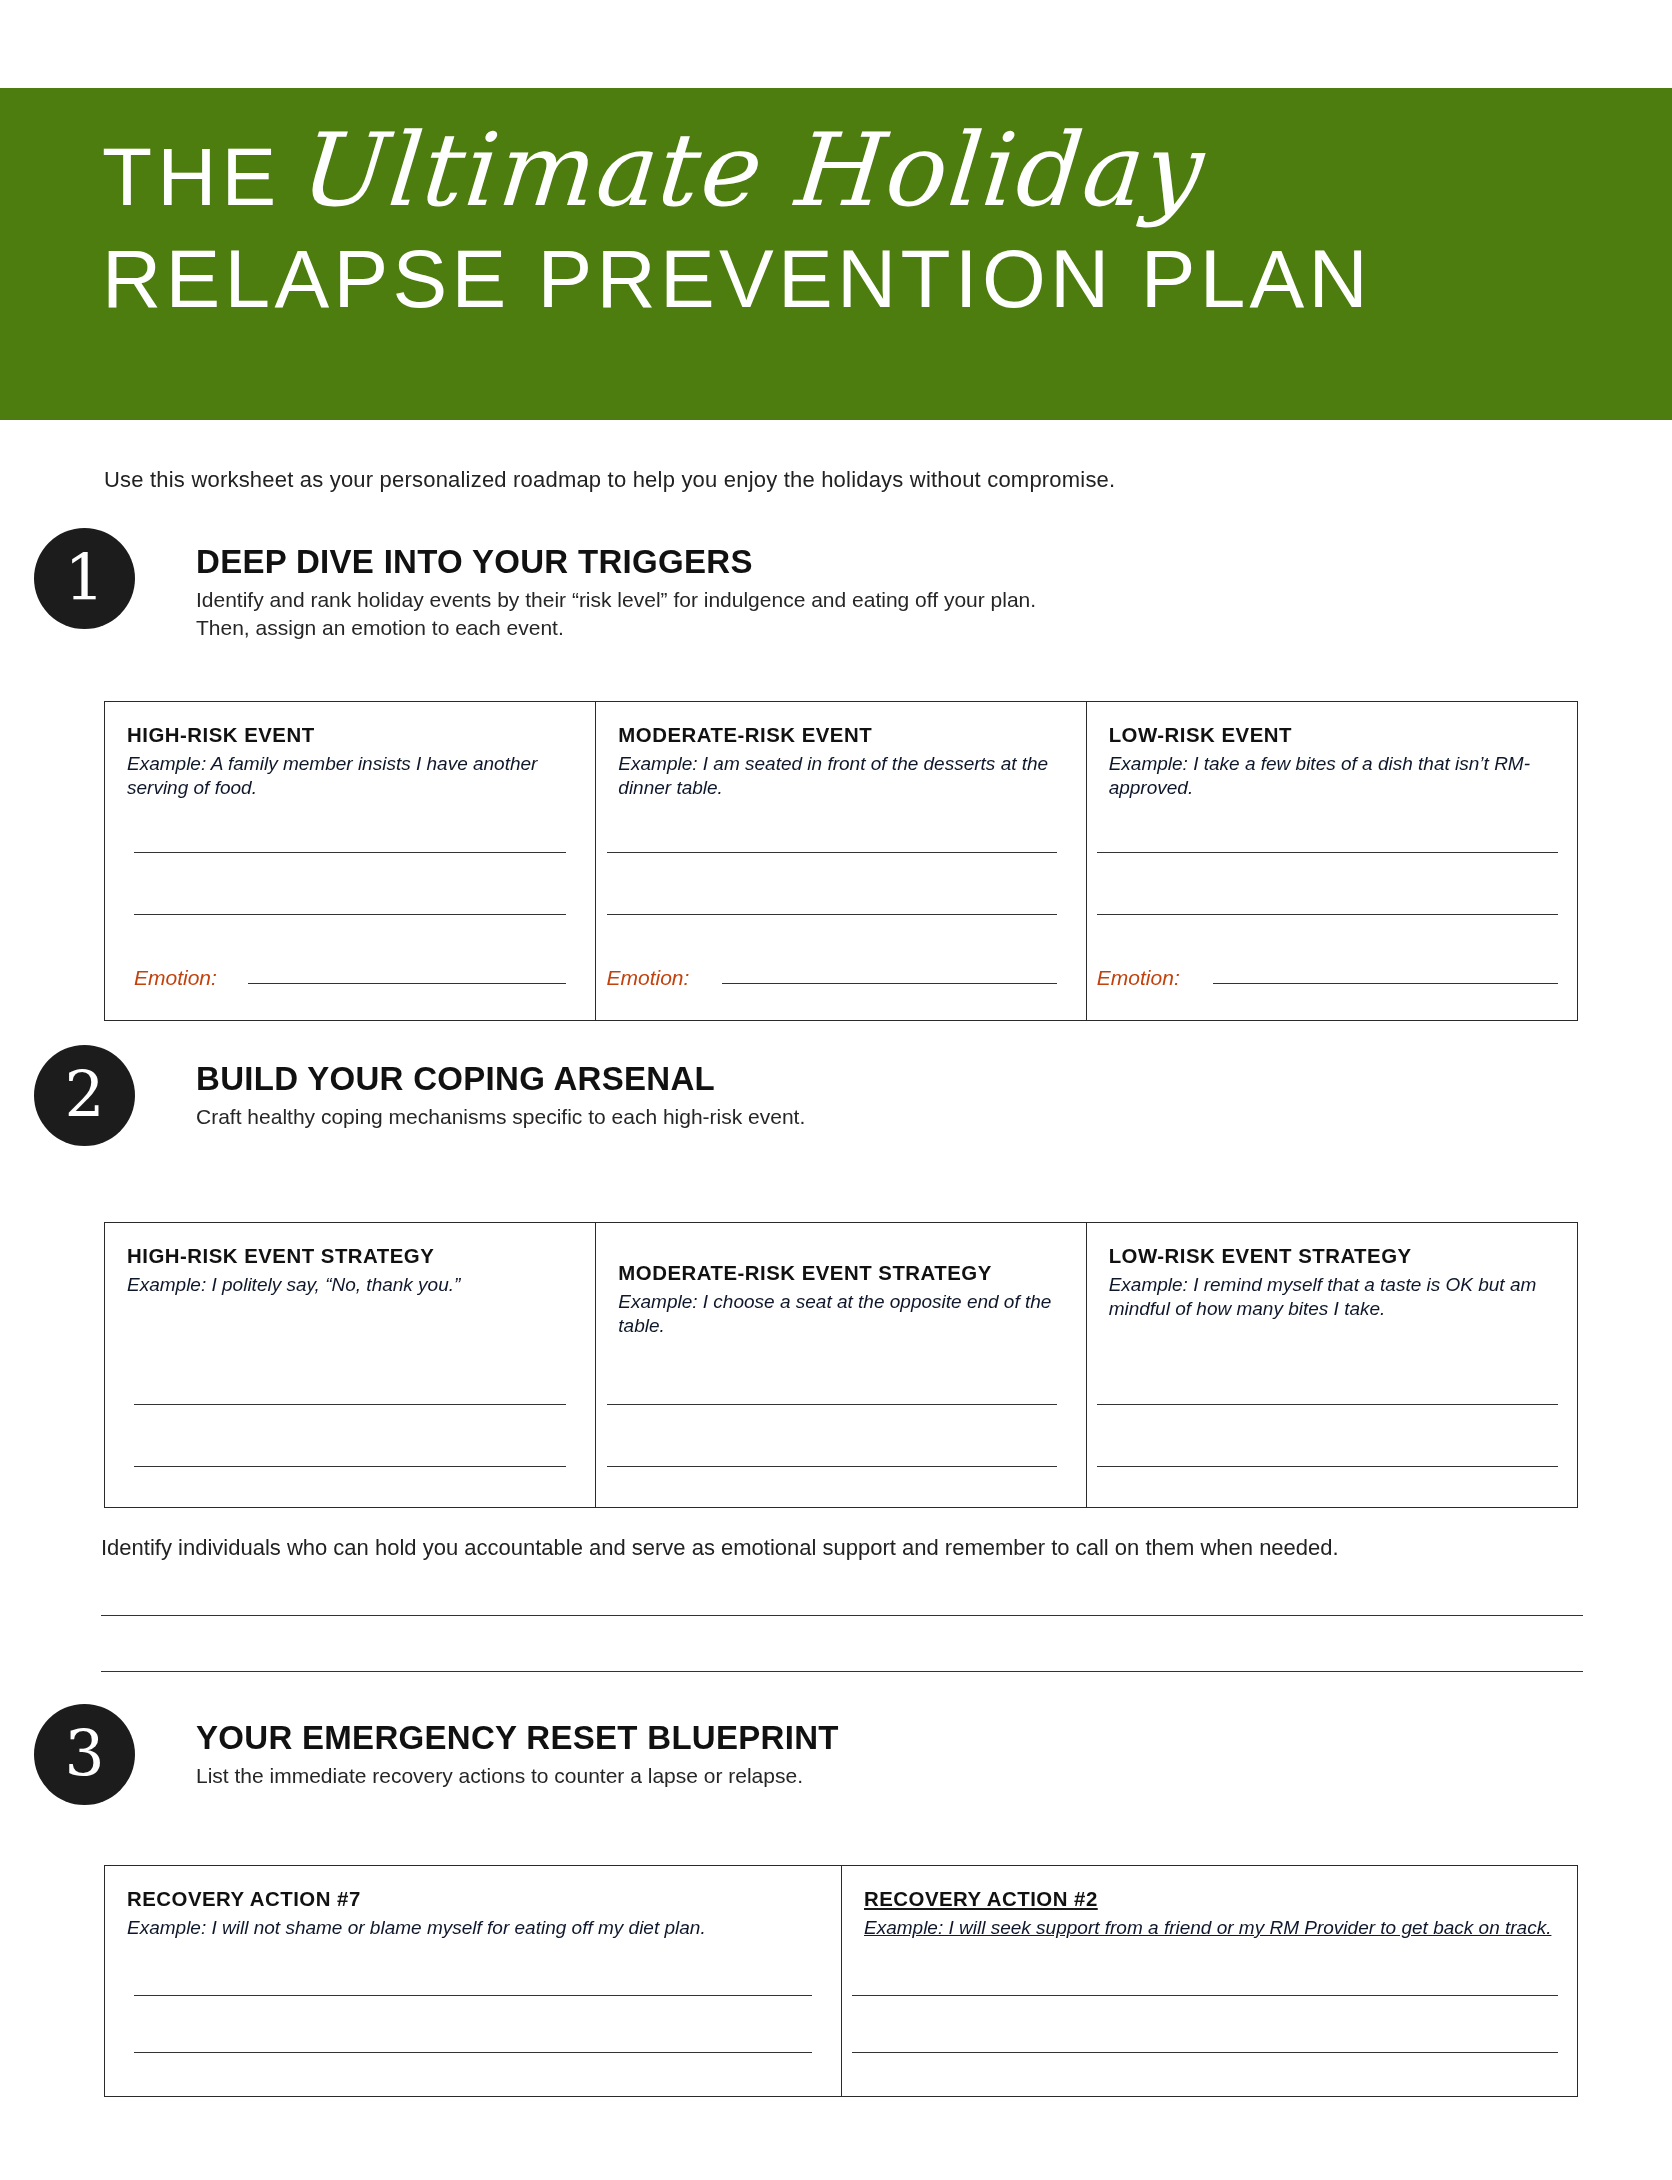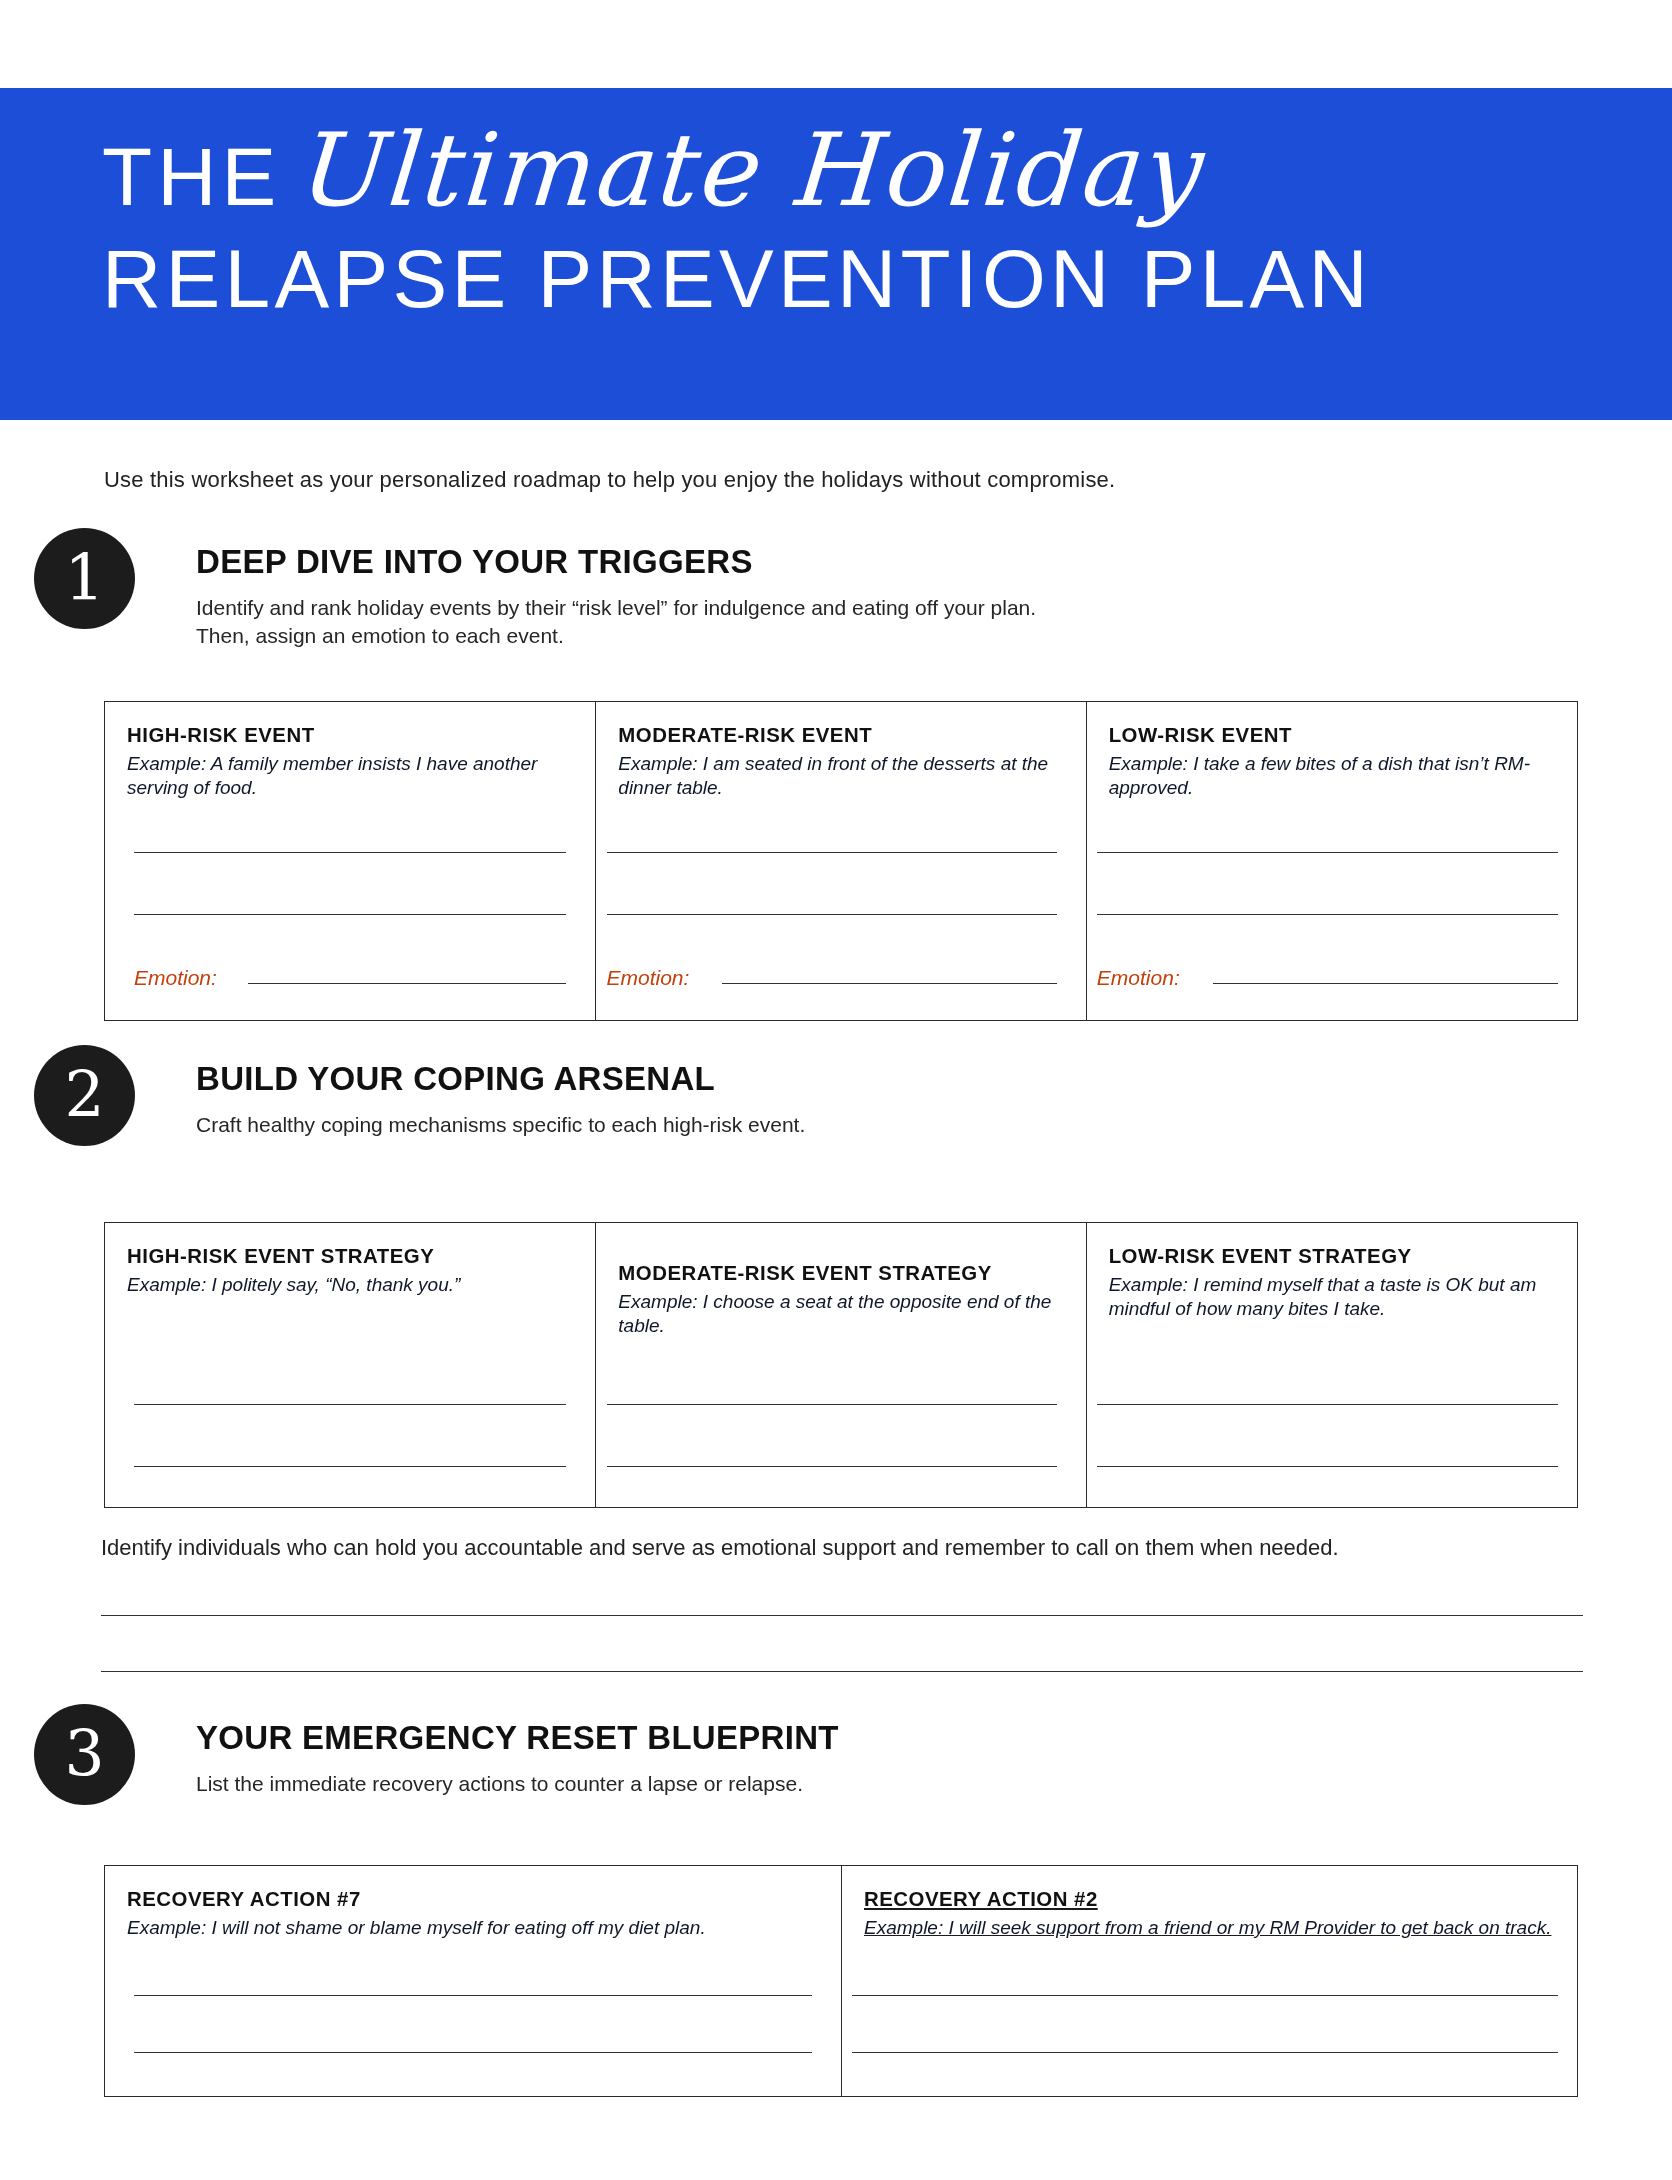--- a/index.html
+++ b/index.html
@@ -16,21 +16,21 @@
     overflow: hidden;
   }
 
   
   .banner {
     position: absolute;
     left: 0;
     top: 88px;
     width: 1673px;
     height: 332px;
-    background: #1d4ed8;
+    background: #4d7c0f;
     box-sizing: border-box;
     padding-left: 102px;
   }
   .banner-line1 {
     display: flex;
     align-items: baseline;
     margin-top: 32px;
   }
   .banner-the {
     font-family: "Liberation Sans", sans-serif;
@@ -102,21 +102,20 @@
     color: #111;
   }
   .sec-sub {
     position: absolute;
     left: 162px;
     top: 58px;
     font-size: 21px;
     color: #262626;
     line-height: 1.32;
     width: 1278px;
-    margin-top: 8px;
   }
 
   
   .box-row {
     position: absolute;
     border: 1.3px solid #2a2a2a;
     box-sizing: border-box;
     display: flex;
   }
   .cell {

